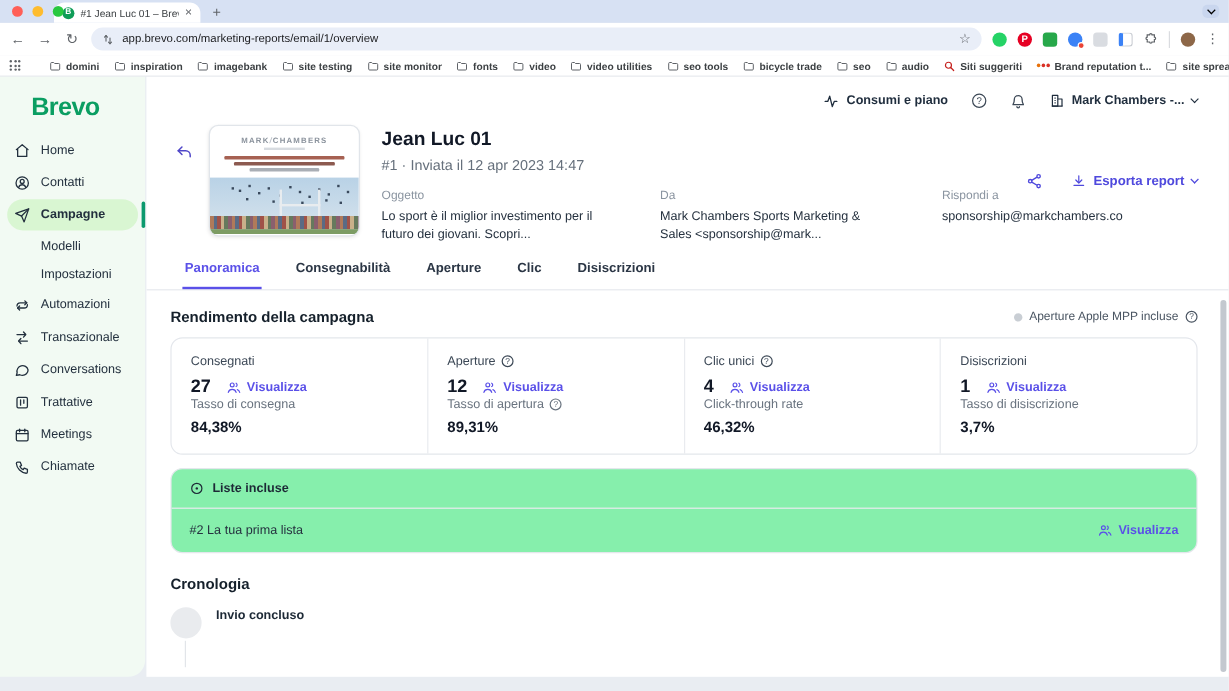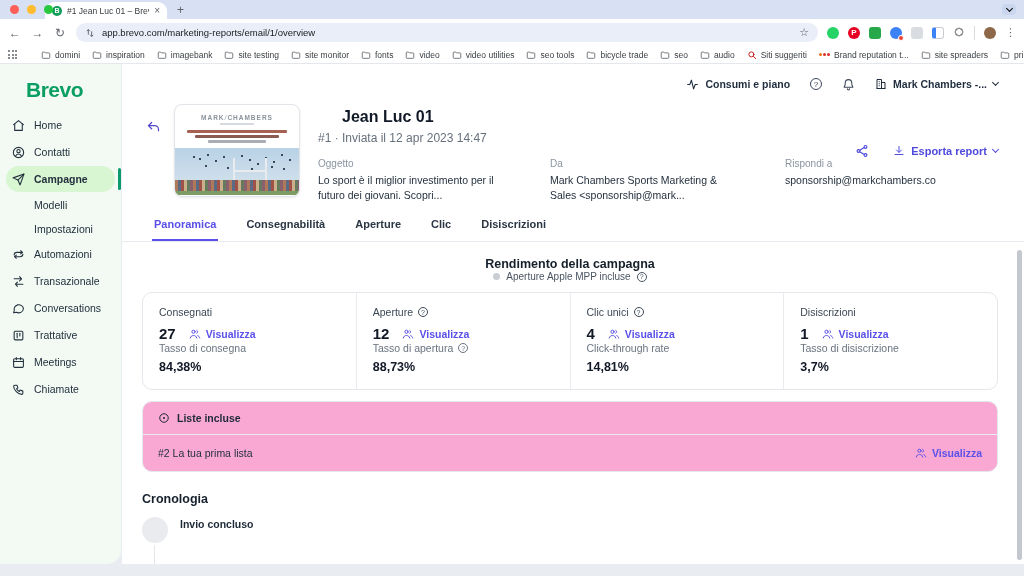--- a/index.html
+++ b/index.html
@@ -29,21 +29,21 @@
   .ext-sq { border-radius:3px; }
   .badge { position:absolute; right:-2px; bottom:-2px; width:6px; height:6px; border-radius:50%; background:#ea4335; border:1px solid #fff; }
   .ext-p { color:#fff; font-size:8px; font-weight:bold; display:flex; align-items:center; justify-content:center; }
   .tb-div { width:1px; height:14px; background:#dadce0; }
   .kebab { font-size:11px; color:#5f6368; letter-spacing:0; }
 
   .bookmarks { height:18px; background:#fff; border-bottom:1px solid #e4e7eb; display:flex; align-items:center; padding:0 8px; gap:4px; }
   .apps-grid { width:9px; height:9px; flex:none; display:grid; grid-template-columns:repeat(3,1fr); gap:1.5px; margin-right:4px; }
   .apps-grid i { background:#5f6368; border-radius:50%; }
   .bm-sep { width:1px; height:11px; background:#dadce0; margin:0 4px; }
-  .bm { display:flex; align-items:center; gap:4px; font-size:8.5px; color:#3c4043; white-space:nowrap; padding:0 4px; }
+  .bm { display:flex; align-items:center; gap:4px; font-size:8.5px; color:#3c4043; white-space:nowrap; padding:0 4px;font-weight:bold; }
   .bm-dots { display:flex; gap:1px; }
   .bm-dots i { width:3px; height:3px; border-radius:50%; }
 
   
   .app { position:absolute; top:64px; left:0; width:1024px; height:512px; }
   .sidebar { position:absolute; left:0; top:0; width:121px; height:500px; background:#f2faf3; border-radius:0 0 14px 0; }
   .logo { color:#0b9e62; font-size:21px; font-weight:bold; letter-spacing:-0.5px; padding:14px 0 0 26px; }
   .nav { margin-top:10px; }
   .nav-item { display:flex; align-items:center; gap:9px; height:26px; margin:1px 6px; padding:0 8px 0 6px; font-size:10.5px; color:#23303e; position:relative; border-radius:13px; }
   .nav-item .nico { color:#23303e; flex:none; width:13px; }
@@ -70,52 +70,52 @@
   .t-photo { height:47px; margin-top:5px; position:relative; background:linear-gradient(#b9d2e6, #cfdfeb 70%); overflow:hidden; }
   .birds { position:absolute; left:18px; top:8px; width:2px; height:2px; background:#39495c;
     box-shadow:6px 2px #39495c, 14px -2px #39495c, 22px 4px #39495c, 30px 0 #39495c, 40px 6px #39495c, 48px -1px #39495c, 56px 3px #39495c, 64px 7px #39495c, 72px 1px #39495c, 80px 5px #39495c, 88px -2px #39495c, 96px 3px #39495c, 12px 9px #39495c, 34px 11px #39495c, 58px 12px #39495c, 78px 10px #39495c, 90px 12px #39495c; }
   .post { position:absolute; width:2px; background:#e8ecef; top:10px; bottom:10px; }
   .crossbar { position:absolute; height:2px; background:#e8ecef; left:58px; width:34px; top:22px; }
   .crowd { position:absolute; left:0; right:0; bottom:4px; height:11px;
     background:repeating-linear-gradient(90deg,#b07a5a 0 3px,#5a6b85 3px 6px,#a05248 6px 9px,#c9b08a 9px 12px,#667a5d 12px 15px,#8a5f6e 15px 18px); filter:blur(.6px); }
   .field { position:absolute; left:0; right:0; bottom:0; height:4px; background:#7d9c64; }
 
   .cmp-info { flex:1; padding-left:18px; }
-  .cmp-title { font-size:16px; font-weight:bold; color:#111826; margin-top:4px;margin-left:24px; }
+  .cmp-title { font-size:16px; font-weight:bold; color:#111826; margin-top:4px; }
   .cmp-meta { font-size:12px; color:#66707c; margin-top:5px; }
   .meta-cols { display:flex; margin-top:13px; }
   .mcol { font-size:10.5px; }
   .mcol-1 { width:232px; } .mcol-2 { width:235px; } .mcol-3 { flex:1; }
   .mlabel { color:#8a94a0; font-size:10px; }
   .mval { color:#25313f; margin-top:4px; line-height:1.4; width:178px; overflow-wrap:anywhere; }
   .mcol-3 .mval { width:auto; }
   .hdr-actions { position:absolute; right:26px; top:48px; display:flex; align-items:center; gap:24px; color:#4f49dd; }
   .export { display:flex; align-items:center; gap:6px; font-size:11px; font-weight:bold; }
 
   .tabs { display:flex; gap:26px; padding-left:30px; margin-top:12px; border-bottom:1px solid #e7e9ee; }
   .tabitem { font-size:11px; font-weight:bold; color:#2b3645; padding:4px 2px 9px; border-bottom:2.5px solid transparent; }
   .tabitem.active { color:#5a50e8; border-bottom-color:#5a50e8; }
 
   .content { padding:0 26px 0 20px; }
-  .sec-head { display:flex; justify-content:space-between; align-items:center; margin-top:15px;flex-direction:column; }
+  .sec-head { display:flex; justify-content:space-between; align-items:center; margin-top:15px; }
   .sec-title { font-size:12.5px; font-weight:bold; color:#15202b; }
   .mpp { display:flex; align-items:center; gap:6px; font-size:10px; color:#4a5562; }
   .mpp-dot { width:7px; height:7px; border-radius:50%; background:#c9ced4; }
 
   .stats-card { display:flex; border:1px solid #e4e7ec; border-radius:10px; margin-top:10px; background:#fff; }
   .stat { flex:1; padding:13px 16px 15px; }
   .stat + .stat { border-left:1px solid #e9ebef; }
   .stat-top { display:flex; align-items:center; gap:5px; font-size:10.5px; color:#3c4856; }
   .stat-valrow { display:flex; gap:13px; margin-top:7px; }
   .stat-value { font-size:15px; font-weight:bold; color:#111826; }
   .viewlink { display:flex; align-items:center; gap:5px; font-size:10.5px; font-weight:bold; color:#5a50e8; }
   .rate-label { display:flex; align-items:center; gap:5px; font-size:10.5px; color:#69737f; }
   .rate-val { font-size:12.5px; font-weight:bold; color:#111826; margin-top:6px; }
 
-  .aud-card { border:1px solid #e4e7ec; border-radius:10px; margin-top:11px; background:#f9a8d4; }
+  .aud-card { border:1px solid #e4e7ec; border-radius:10px; margin-top:11px; background:#86efac; }
   .aud-head { display:flex; align-items:center; gap:7px; padding:10px 15px; font-size:10.5px; font-weight:bold; color:#1d2936; border-bottom:1px solid #e9ebef; }
   .aud-row { display:flex; align-items:center; padding:12px 15px; font-size:10.5px; color:#25313f; }
   .aud-name { width:498px; }
   .aud-contacts { width:230px; color:#5b6670; }
   .aud-row .viewlink { margin-left:auto; }
 
   .hist { margin-top:17px; }
   .event { display:flex; gap:12px; margin-top:10px; }
   .ev-icon { width:26px; height:26px; border-radius:50%; background:#e9ebee; color:#5f6b76; display:flex; align-items:center; justify-content:center; flex:none; position:relative; }
   .ev-icon::after { content:""; position:absolute; top:28px; left:12px; width:1px; height:22px; background:#e2e5e9; }
@@ -554,21 +554,21 @@
                   <path d="M15.5 4.7a3.2 3.2 0 0 1 0 5.6"></path>
                   <path d="M17.5 15.3c2 .7 3.4 2.2 4 4.7"></path>
                 </svg>
               <span>Visualizza</span>
             </span>
           </div>
           <div class="rate-label">
               <span>Tasso di apertura</span>
               <span class="qmark">?</span>
             </div>
-          <div class="rate-val">88,73%</div>
+          <div class="rate-val">89,31%</div>
         </div>
 
         <div class="stat">
           <div class="stat-top">
               <span>Clic unici</span>
               <span class="qmark">?</span>
             </div>
           <div class="stat-valrow">
             <span class="stat-value">4</span>
             <span class="viewlink">
@@ -577,21 +577,21 @@
                   <path d="M2.5 20c.8-3.5 3.4-5 6.5-5s5.7 1.5 6.5 5"></path>
                   <path d="M15.5 4.7a3.2 3.2 0 0 1 0 5.6"></path>
                   <path d="M17.5 15.3c2 .7 3.4 2.2 4 4.7"></path>
                 </svg>
               <span>Visualizza</span>
             </span>
           </div>
           <div class="rate-label">
               <span>Click-through rate</span>
             </div>
-          <div class="rate-val">14,81%</div>
+          <div class="rate-val">46,32%</div>
         </div>
 
         <div class="stat">
           <div class="stat-top">
               <span>Disiscrizioni</span>
             </div>
           <div class="stat-valrow">
             <span class="stat-value">1</span>
             <span class="viewlink">
               <svg width="12" height="12" viewBox="0 0 24 24" fill="none" stroke="currentColor" stroke-width="2" stroke-linecap="round">

